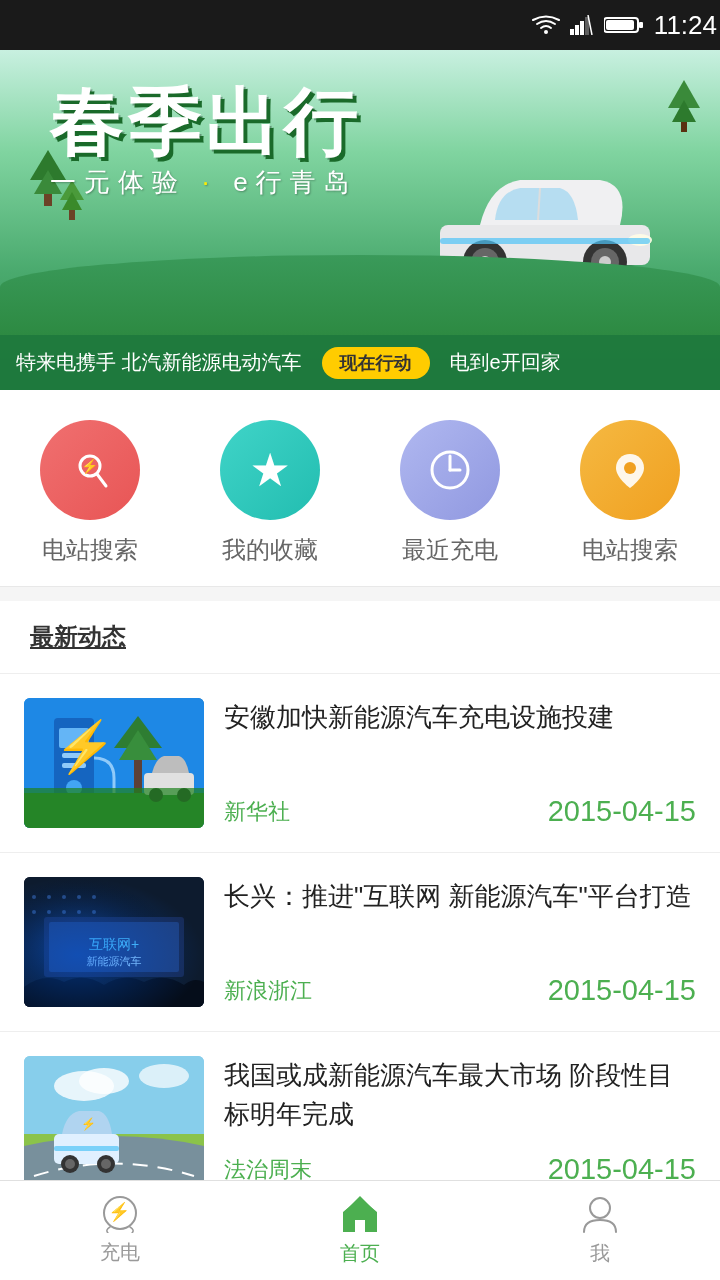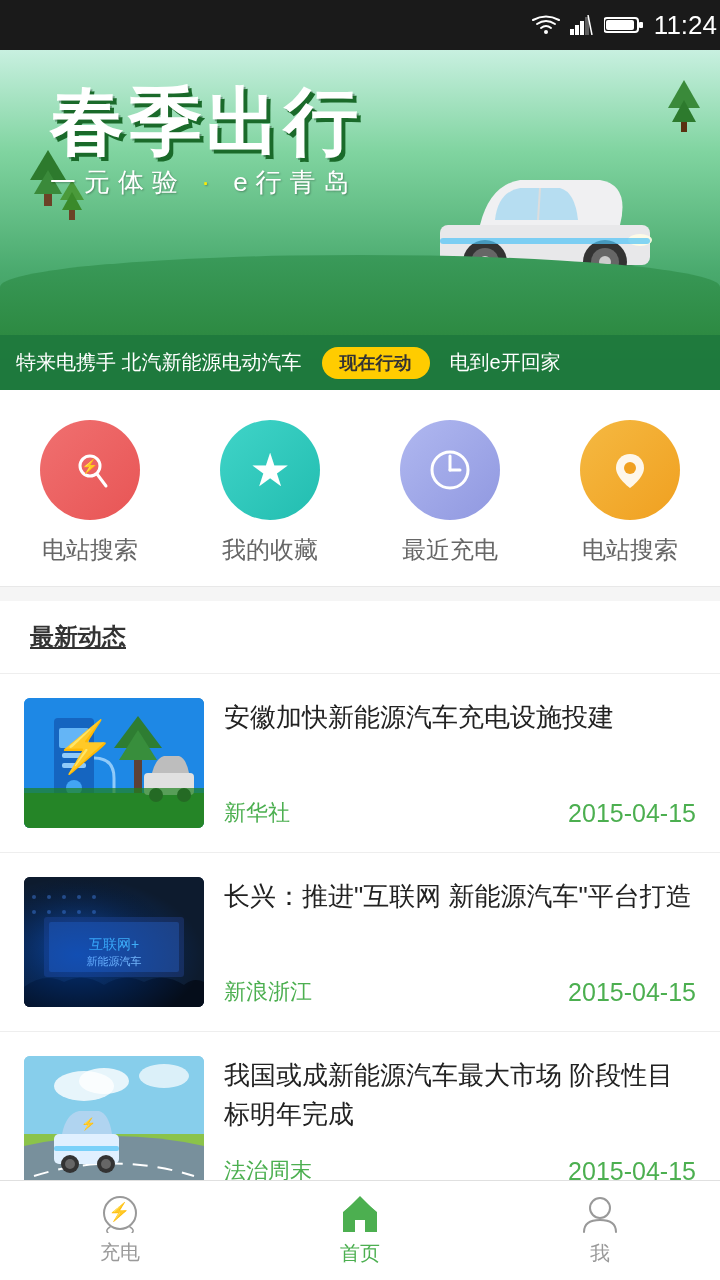--- a/index.html
+++ b/index.html
@@ -161,21 +161,21 @@
       justify-content: space-between;
       align-items: center;
       margin-top: auto;
       padding-top: 16px;
     }
     .news-source {
       font-size: 22px;
       color: #4caf50;
     }
     .news-date {
-      font-size: 25px;
+      font-size: 29px;
       color: #4caf50;
     }
 
     
     .bottom-nav {
       position: fixed;
       bottom: 0;
       left: 0;
       width: 720px;
       height: 100px;

